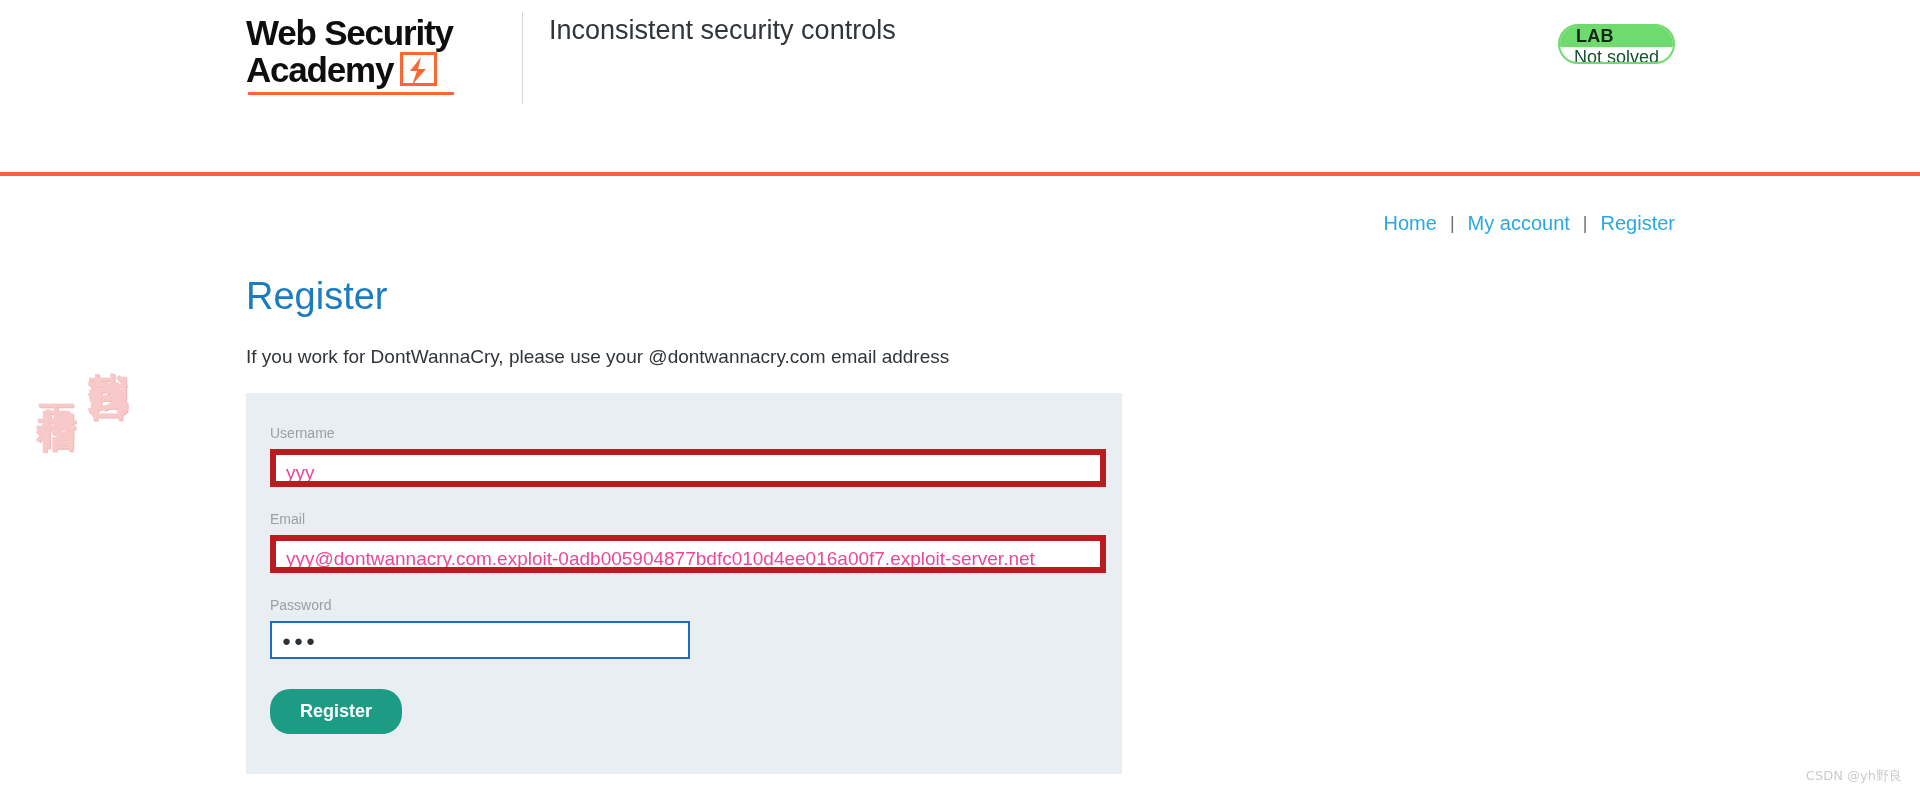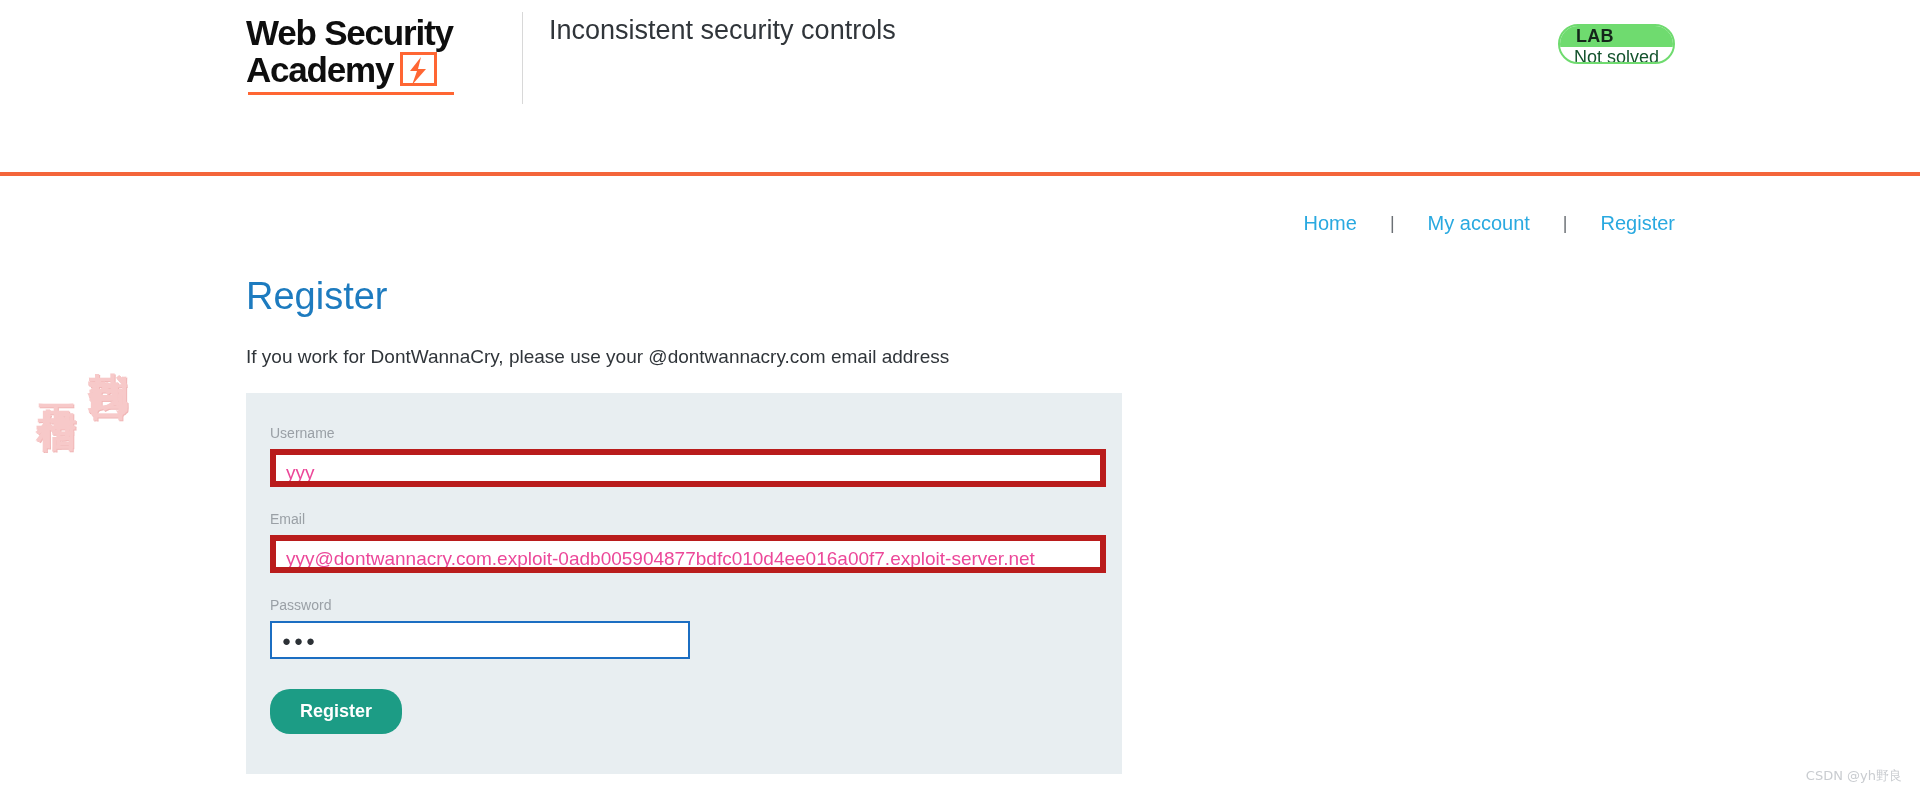--- a/index.html
+++ b/index.html
@@ -149,21 +149,20 @@
     background: #f4653a;
   }
 
   
   .site-nav {
     position: absolute;
     right: 245px; top: 212px;
     display: flex;
     align-items: center;
     font-size: 20px;
-    gap: 20px;
   }
   .site-nav a {
     color: #29a9e0;
     text-decoration: none;
     cursor: pointer;
     white-space: nowrap;
   }
   .site-nav .sep {
     color: #6b7075;
     margin: 0 13px;

